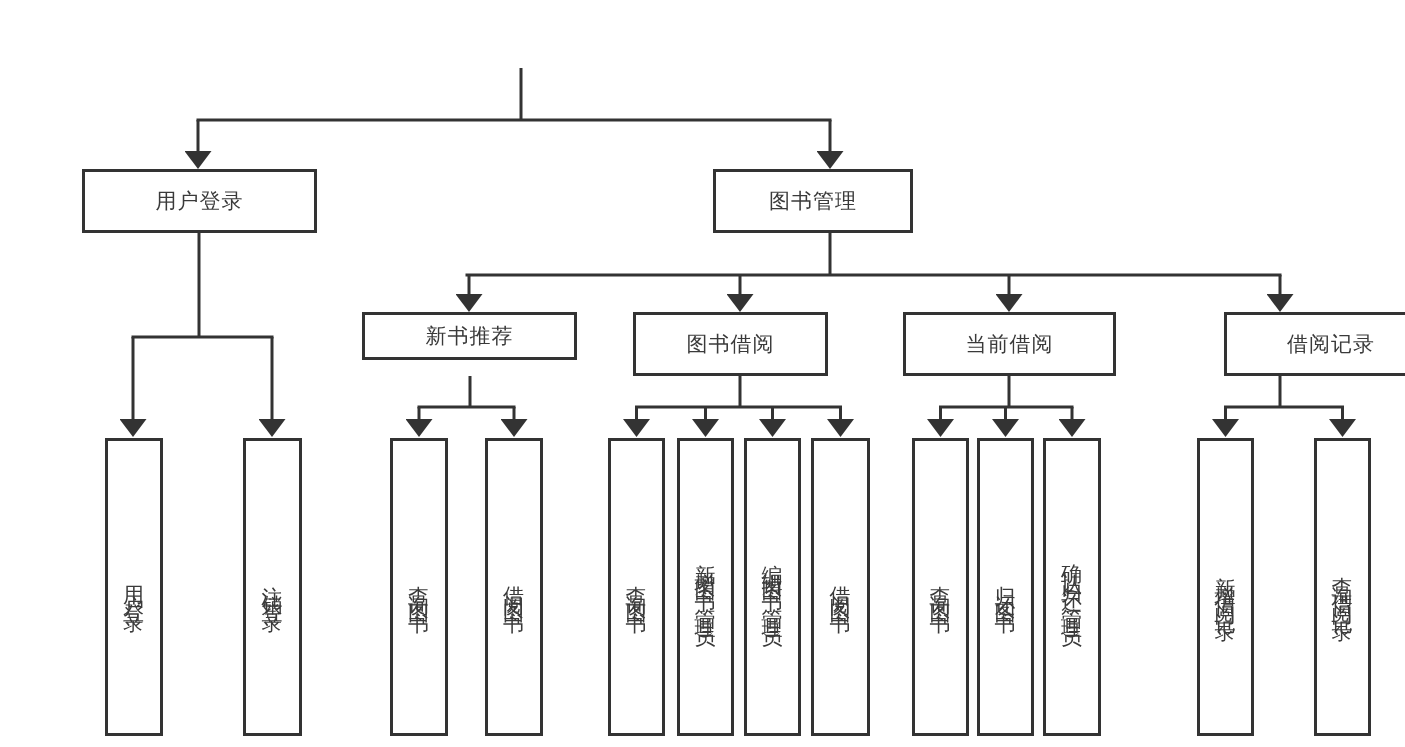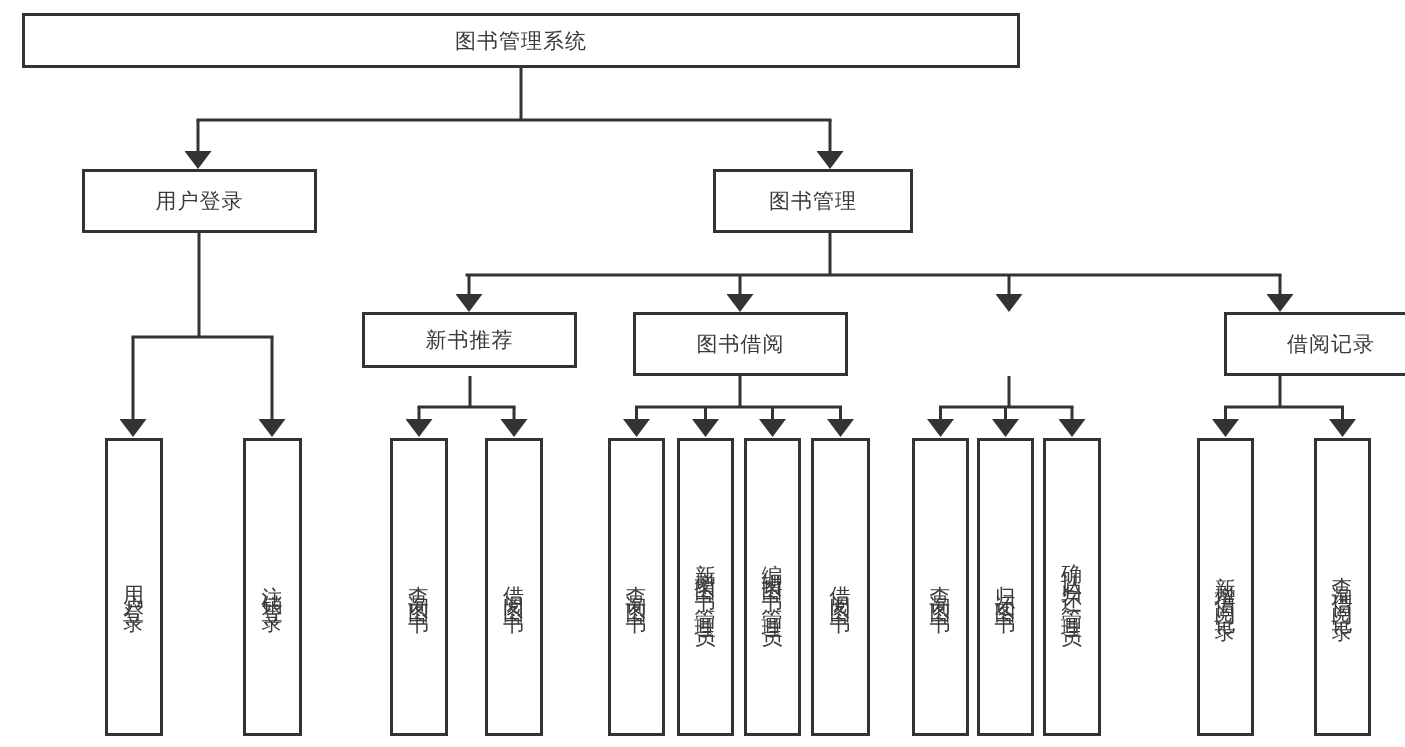--- a/index.html
+++ b/index.html
@@ -106,36 +106,36 @@
     <path d="M940.5,407 L940.5,434" marker-end="url(#arrow)"></path>
     <path d="M1005.5,407 L1005.5,434" marker-end="url(#arrow)"></path>
     <path d="M1072,407 L1072,434" marker-end="url(#arrow)"></path>
 
     <path d="M1280,376 L1280,407"></path>
     <path d="M1224,407 L1344,407"></path>
     <path d="M1225.5,407 L1225.5,434" marker-end="url(#arrow)"></path>
     <path d="M1342.5,407 L1342.5,434" marker-end="url(#arrow)"></path>
   </svg>
 
-  <div class="node h" style="left:22px;top:13px;width:998px;height:55px">
-    <span>图书管理系统</span>
-  </div>
 
   <div class="node h" style="left:82px;top:169px;width:235px;height:64px">
     <span>用户登录</span>
   </div>
   <div class="node h" style="left:713px;top:169px;width:200px;height:64px">
     <span>图书管理</span>
   </div>
 
-  <div class="node h" style="left:362px;top:312px;width:215px;height:56px">
+  <div class="node h" style="left:362px;top:312px;width:215px;height:48px">
     <span>新书推荐</span>
   </div>
-  <div class="node h" style="left:633px;top:312px;width:215px;height:64px">
+  <div class="node h" style="left:633px;top:312px;width:195px;height:64px">
     <span>图书借阅</span>
+  </div>
+  <div class="node h" style="left:903px;top:312px;width:213px;height:64px">
+    <span>当前借阅</span>
   </div>
   <div class="node h" style="left:1224px;top:312px;width:214px;height:64px">
     <span>借阅记录</span>
   </div>
 
   <div class="node v" style="left:105px;top:438px;width:58px;height:298px">
     <span>用户登录</span>
   </div>
   <div class="node v" style="left:243px;top:438px;width:59px;height:298px">
     <span>注销登录</span>

